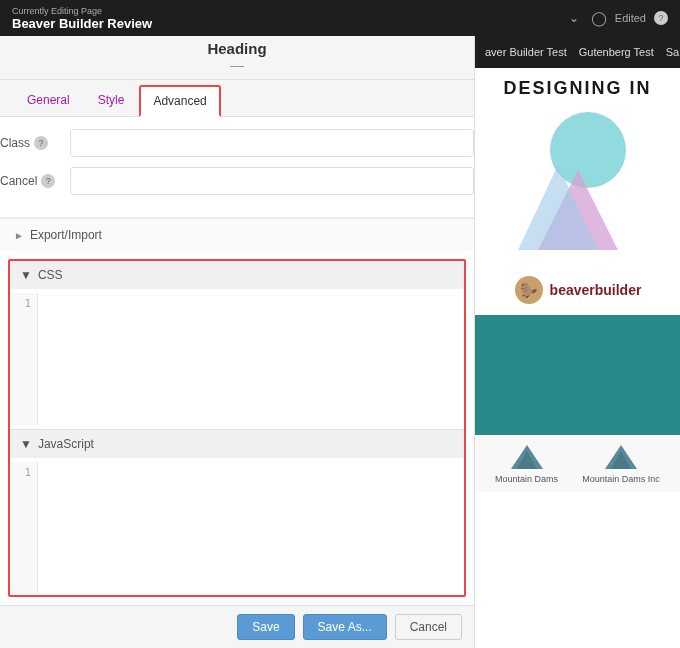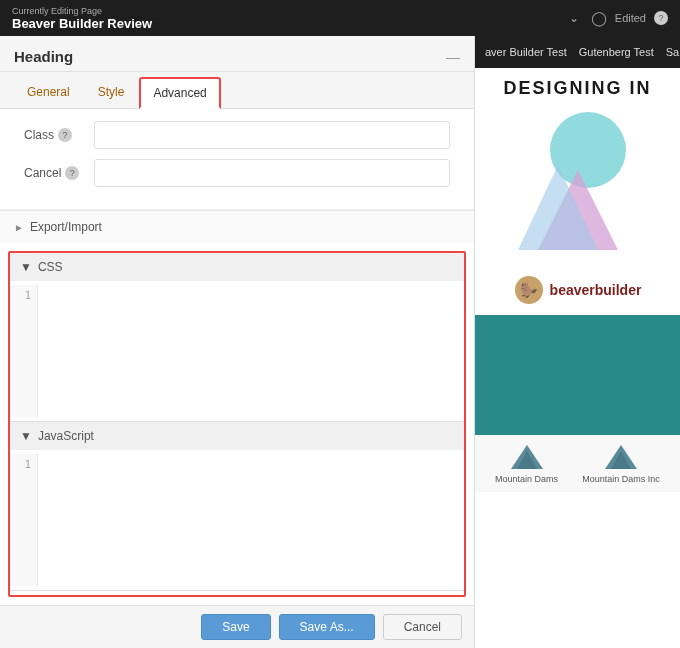--- a/index.html
+++ b/index.html
@@ -73,25 +73,26 @@
       width: 475px;
       background: #fff;
       display: flex;
       flex-direction: column;
       border-right: 1px solid #ddd;
       flex-shrink: 0;
     }
 
     .panel-header {
       background: #f5f5f5;
-      padding: 12px 14px 6px;
+      padding: 4px 14px 6px;
       border-bottom: 1px solid #e0e0e0;
       display: flex;
       align-items: center;
       justify-content: space-between;
+      flex-direction: column;
     }
     .panel-title {
       font-size: 15px;
       font-weight: 600;
       color: #333;
     }
     .panel-minimize {
       color: #999;
       font-size: 14px;
       cursor: pointer;
@@ -100,40 +101,40 @@
     
     .tabs {
       display: flex;
       background: #f5f5f5;
       border-bottom: 1px solid #e0e0e0;
       padding: 0 14px;
     }
     .tab {
       padding: 7px 12px;
       font-size: 12px;
-      color: #a16207;
+      color: #a21caf;
       cursor: pointer;
       border: 1px solid transparent;
       margin-right: 2px;
       margin-top: 4px;
       border-radius: 3px 3px 0 0;
       position: relative;
       bottom: -1px;
     }
     .tab.active {
       background: #fff;
       border: 2px solid #e44;
       border-bottom-color: #fff;
       color: #333;
       font-weight: 500;
     }
 
     
     .form-section {
-      padding: 12px 24px;
+      padding: 12px 0;
       border-bottom: 1px solid #f0f0f0;
     }
     .form-row {
       display: flex;
       align-items: center;
       margin-bottom: 10px;
       gap: 10px;
     }
     .form-label {
       width: 60px;
@@ -241,21 +242,21 @@
       display: flex;
       justify-content: flex-end;
       align-items: center;
       padding: 8px 12px;
       background: #f5f5f5;
       border-top: 1px solid #e0e0e0;
       gap: 8px;
       flex-shrink: 0;
     }
     .btn {
-      padding: 5px 20px;
+      padding: 5px 14px;
       border-radius: 3px;
       font-size: 12px;
       cursor: pointer;
       border: 1px solid transparent;
     }
     .btn-save {
       background: #5b9bd5;
       color: #fff;
       border-color: #4a8bc4;
     }

